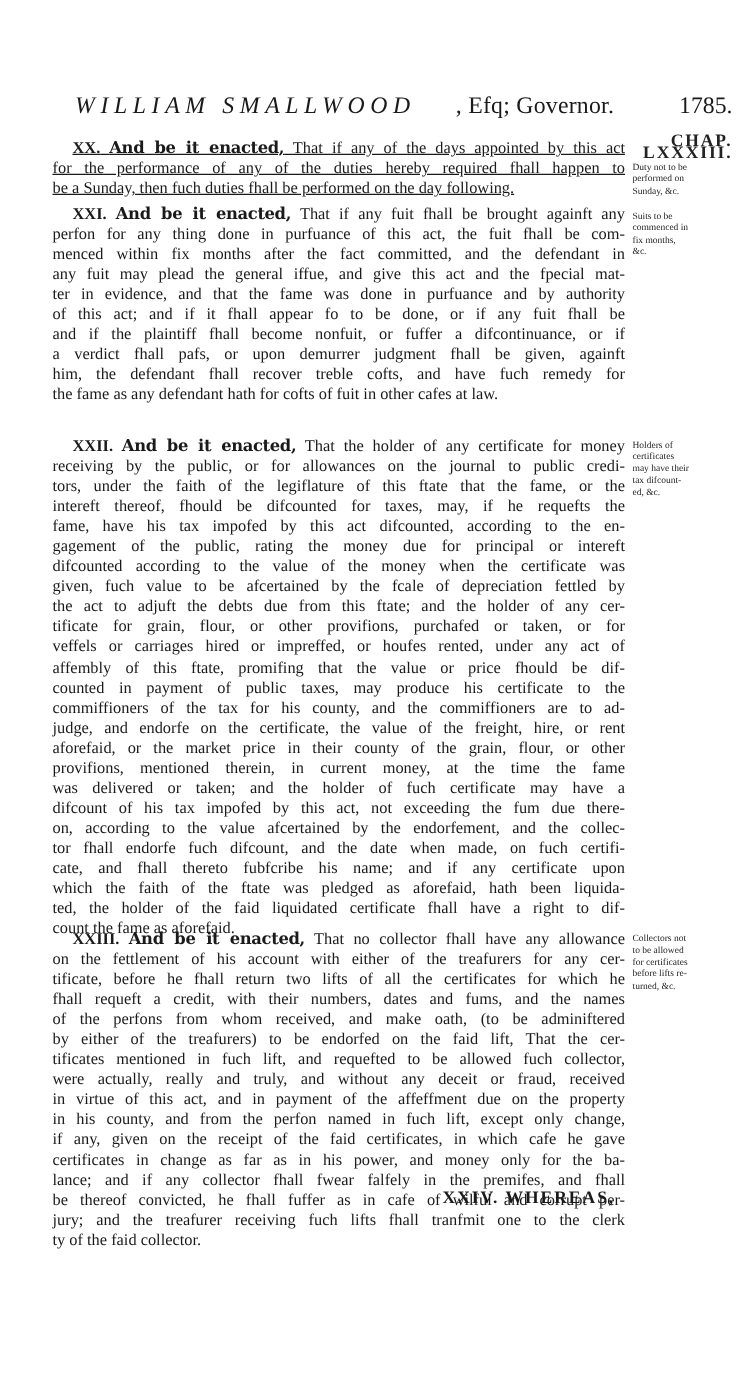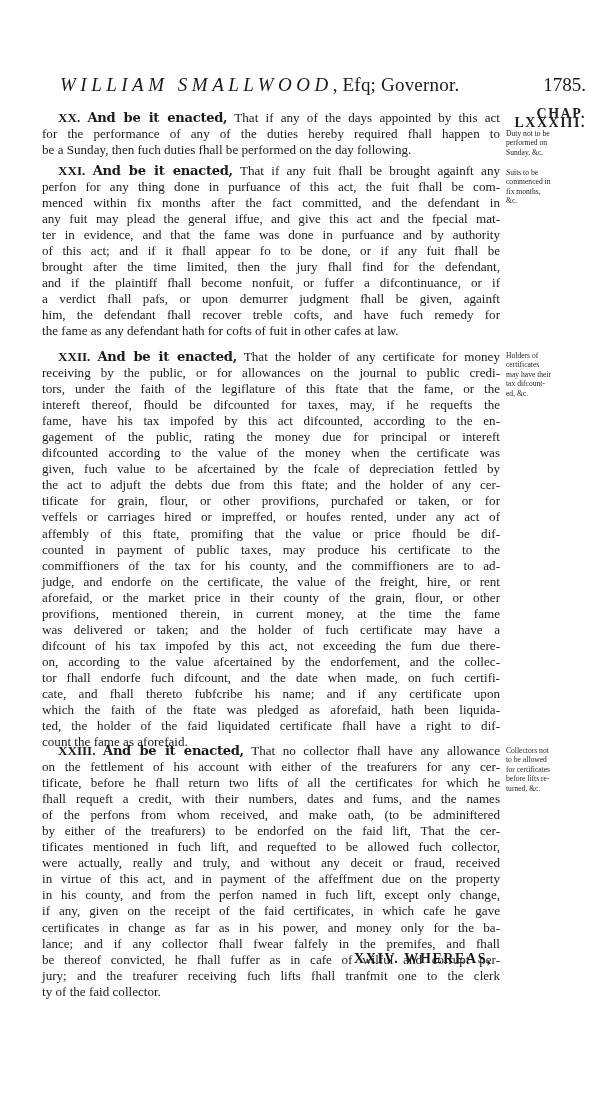--- a/index.html
+++ b/index.html
@@ -7,21 +7,21 @@
       width: 600px; height: 1101px; position: relative; overflow: hidden;
       font-family: "Liberation Serif", "DejaVu Serif", serif; color: #1a1a1a;
     }
     .header {
       position: absolute; left: 60px; top: 74px; width: 530px; height: 24px;
     }
     .running-title {
       position: absolute; left: 0; top: 0; font-size: 19px; font-style: italic;
       letter-spacing: 4.5px; white-space: nowrap;
     }
-    .running-title .rest { font-style: normal; letter-spacing: 0.2px; }
+    .running-title .rest { font-style: normal; letter-spacing: 0.2px; margin-left: 32px; }
     .year { position: absolute; right: 4px; top: 0; font-size: 19px; }
     .body-col { position: absolute; left: 42px; width: 458px; }
     .para {
       position: absolute; left: 0; width: 458px; font-size: 13.1px; line-height: 16.05px;
       text-align: justify;
     }
     .para .line { display: block; text-align: justify; text-align-last: justify; white-space: nowrap; height: 16.05px; }
     .para .line.last { text-align-last: left; }
     .para .line.indent { padding-left: 16px; }
     .blackletter { font-weight: bold; font-family: "DejaVu Serif", serif; letter-spacing: -0.3px; }
@@ -68,33 +68,32 @@
   </div>
 <div class="margin-note" style="top:746px;">
     <div>Collectors not</div>
     <div>to be allowed</div>
     <div>for certificates</div>
     <div>before lifts re-</div>
     <div>turned, &amp;c.</div>
   </div>
 
 <div class="body-col" style="top:0;">
-  <div class="para" style="top:110px;">
+  <div class="para" style="top:110px;text-decoration:underline;">
       <span class="line indent"><span class="secnum">XX.</span> <span class="blackletter">And be it enacted,</span> <span>That if any of the days appointed by this act</span></span>
       <span class="line">for the performance of any of the duties hereby required fhall happen to</span>
       <span class="line last">be a Sunday, then fuch duties fhall be performed on the day following.</span>
     </div>
   <div class="para" style="top:163px;">
       <span class="line indent"><span class="secnum">XXI.</span> <span class="blackletter">And be it enacted,</span> <span>That if any fuit fhall be brought againft any</span></span>
       <span class="line">perfon for any thing done in purfuance of this act, the fuit fhall be com-</span>
       <span class="line">menced within fix months after the fact committed, and the defendant in</span>
       <span class="line">any fuit may plead the general iffue, and give this act and the fpecial mat-</span>
       <span class="line">ter in evidence, and that the fame was done in purfuance and by authority</span>
       <span class="line">of this act; and if it fhall appear fo to be done, or if any fuit fhall be</span>
-      <span class="line">brought after the time limited, then the jury fhall find for the defendant,</span>
       <span class="line">and if the plaintiff fhall become nonfuit, or fuffer a difcontinuance, or if</span>
       <span class="line">a verdict fhall pafs, or upon demurrer judgment fhall be given, againft</span>
       <span class="line">him, the defendant fhall recover treble cofts, and have fuch remedy for</span>
       <span class="line last">the fame as any defendant hath for cofts of fuit in other cafes at law.</span>
     </div>
   <div class="para" style="top:349px;">
       <span class="line indent"><span class="secnum">XXII.</span> <span class="blackletter">And be it enacted,</span> <span>That the holder of any certificate for money</span></span>
       <span class="line">receiving by the public, or for allowances on the journal to public credi-</span>
       <span class="line">tors, under the faith of the legiflature of this ftate that the fame, or the</span>
       <span class="line">intereft thereof, fhould be difcounted for taxes, may, if he requefts the</span>

